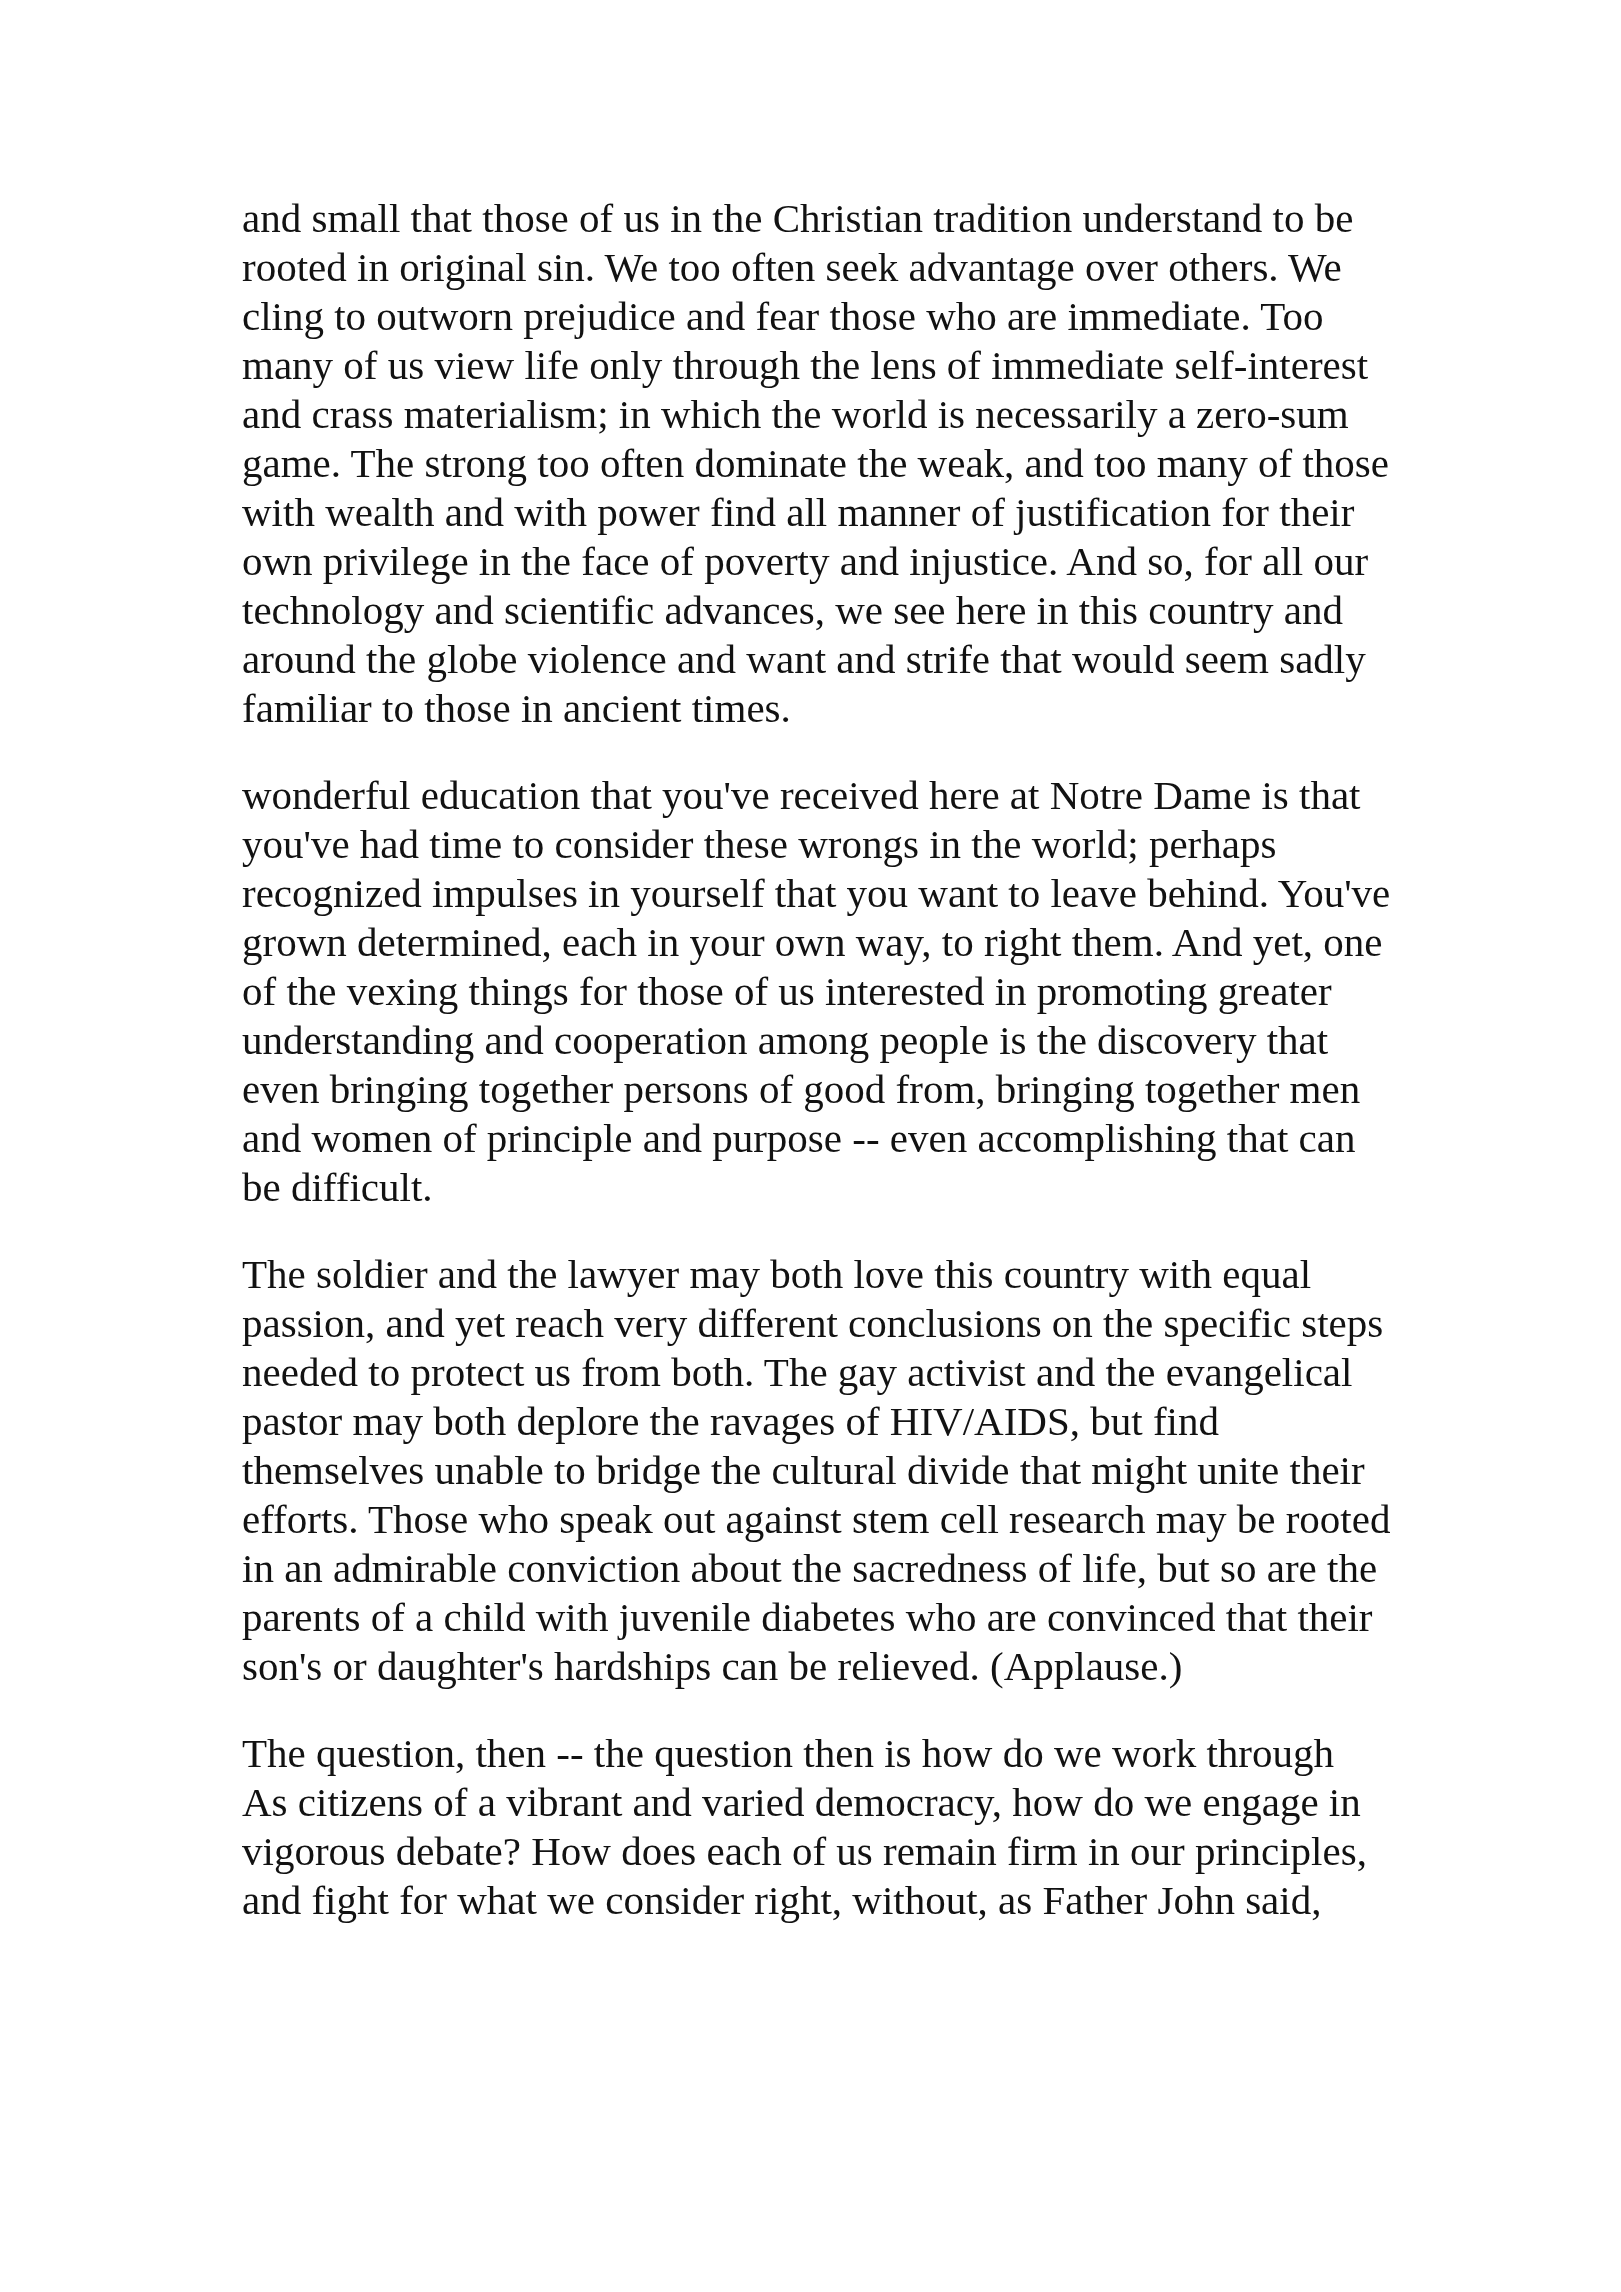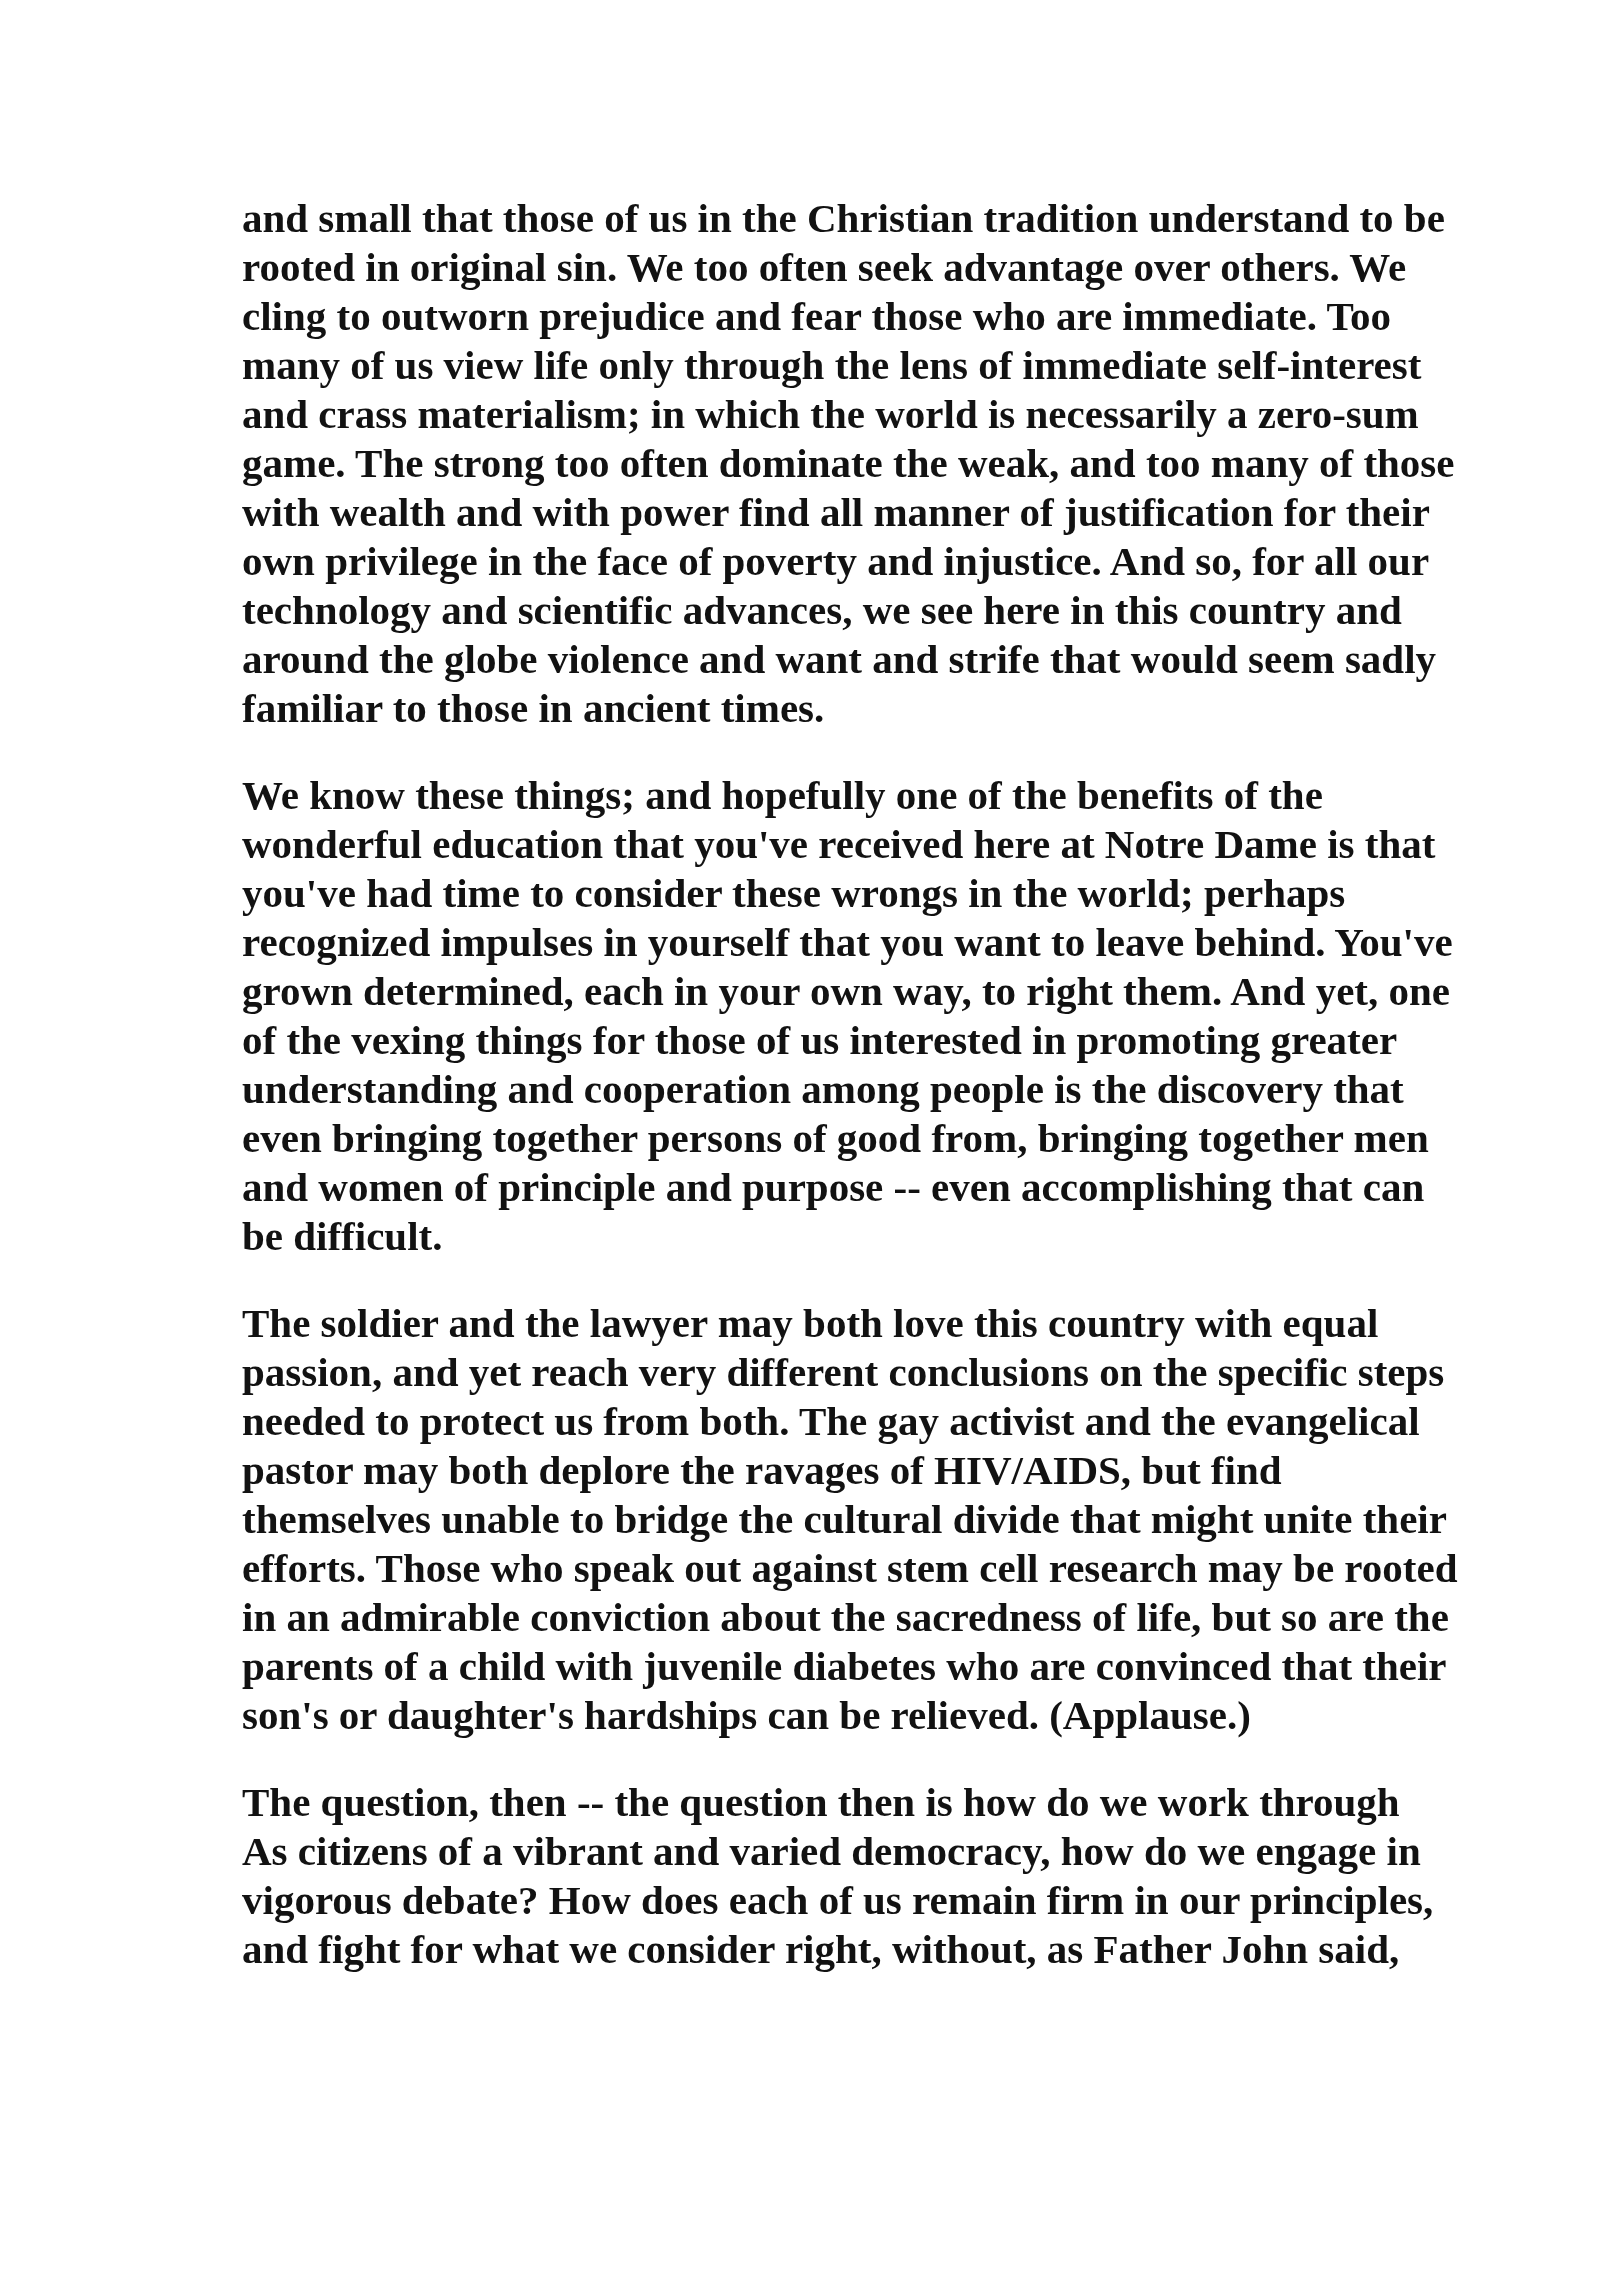--- a/index.html
+++ b/index.html
@@ -26,21 +26,20 @@
     top: 194px;
     width: 1152px;
     font-size: 41px;
     line-height: 49px;
     font-weight: 400;
     letter-spacing: 0;
   }
   .para {
     margin: 0 0 38px 0;
     padding: 0;
-    font-weight: bold;
   }
   .para:last-child {
     margin-bottom: 16px;
   }
   .line {
     white-space: nowrap;
   }
 </style>
 </head>
 <body style="background: rgb(255, 255, 255);">
@@ -54,21 +53,20 @@
         <div class="line">many of us view life only through the lens of immediate self-interest</div>
         <div class="line">and crass materialism; in which the world is necessarily a zero-sum</div>
         <div class="line">game. The strong too often dominate the weak, and too many of those</div>
         <div class="line">with wealth and with power find all manner of justification for their</div>
         <div class="line">own privilege in the face of poverty and injustice. And so, for all our</div>
         <div class="line">technology and scientific advances, we see here in this country and</div>
         <div class="line">around the globe violence and want and strife that would seem sadly</div>
         <div class="line">familiar to those in ancient times.</div>
       </div>
       <div class="para">
-        <div class="line">We know these things; and hopefully one of the benefits of the</div>
         <div class="line">wonderful education that you've received here at Notre Dame is that</div>
         <div class="line">you've had time to consider these wrongs in the world; perhaps</div>
         <div class="line">recognized impulses in yourself that you want to leave behind. You've</div>
         <div class="line">grown determined, each in your own way, to right them. And yet, one</div>
         <div class="line">of the vexing things for those of us interested in promoting greater</div>
         <div class="line">understanding and cooperation among people is the discovery that</div>
         <div class="line">even bringing together persons of good from, bringing together men</div>
         <div class="line">and women of principle and purpose -- even accomplishing that can</div>
         <div class="line">be difficult.</div>
       </div>

